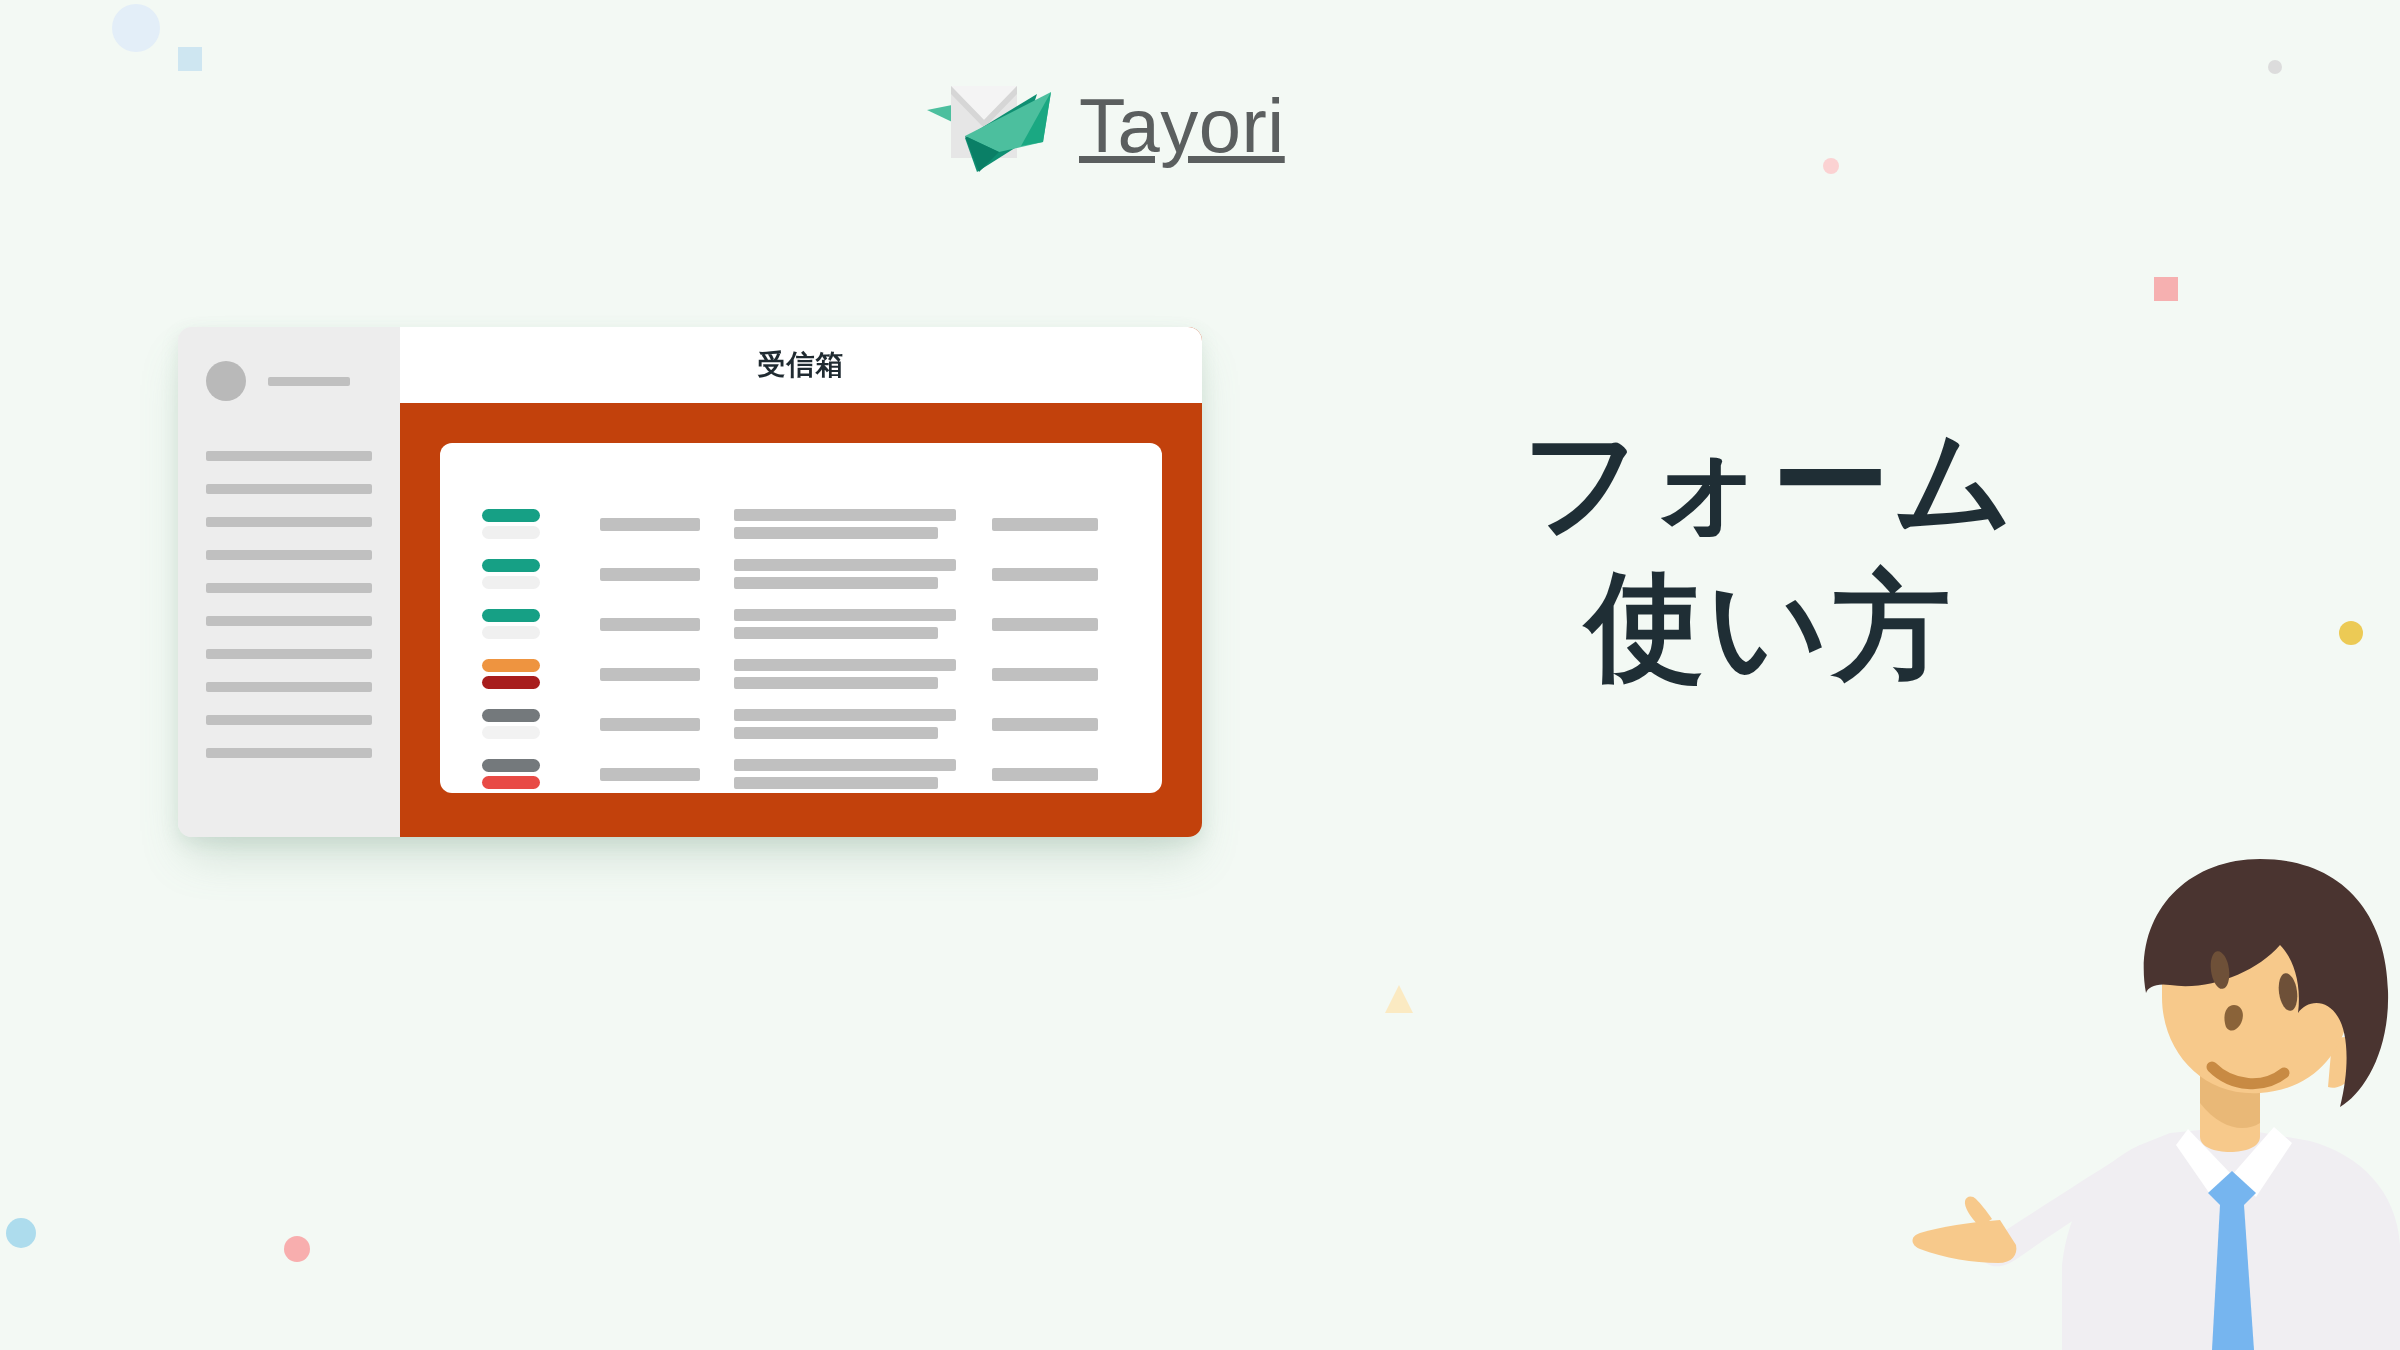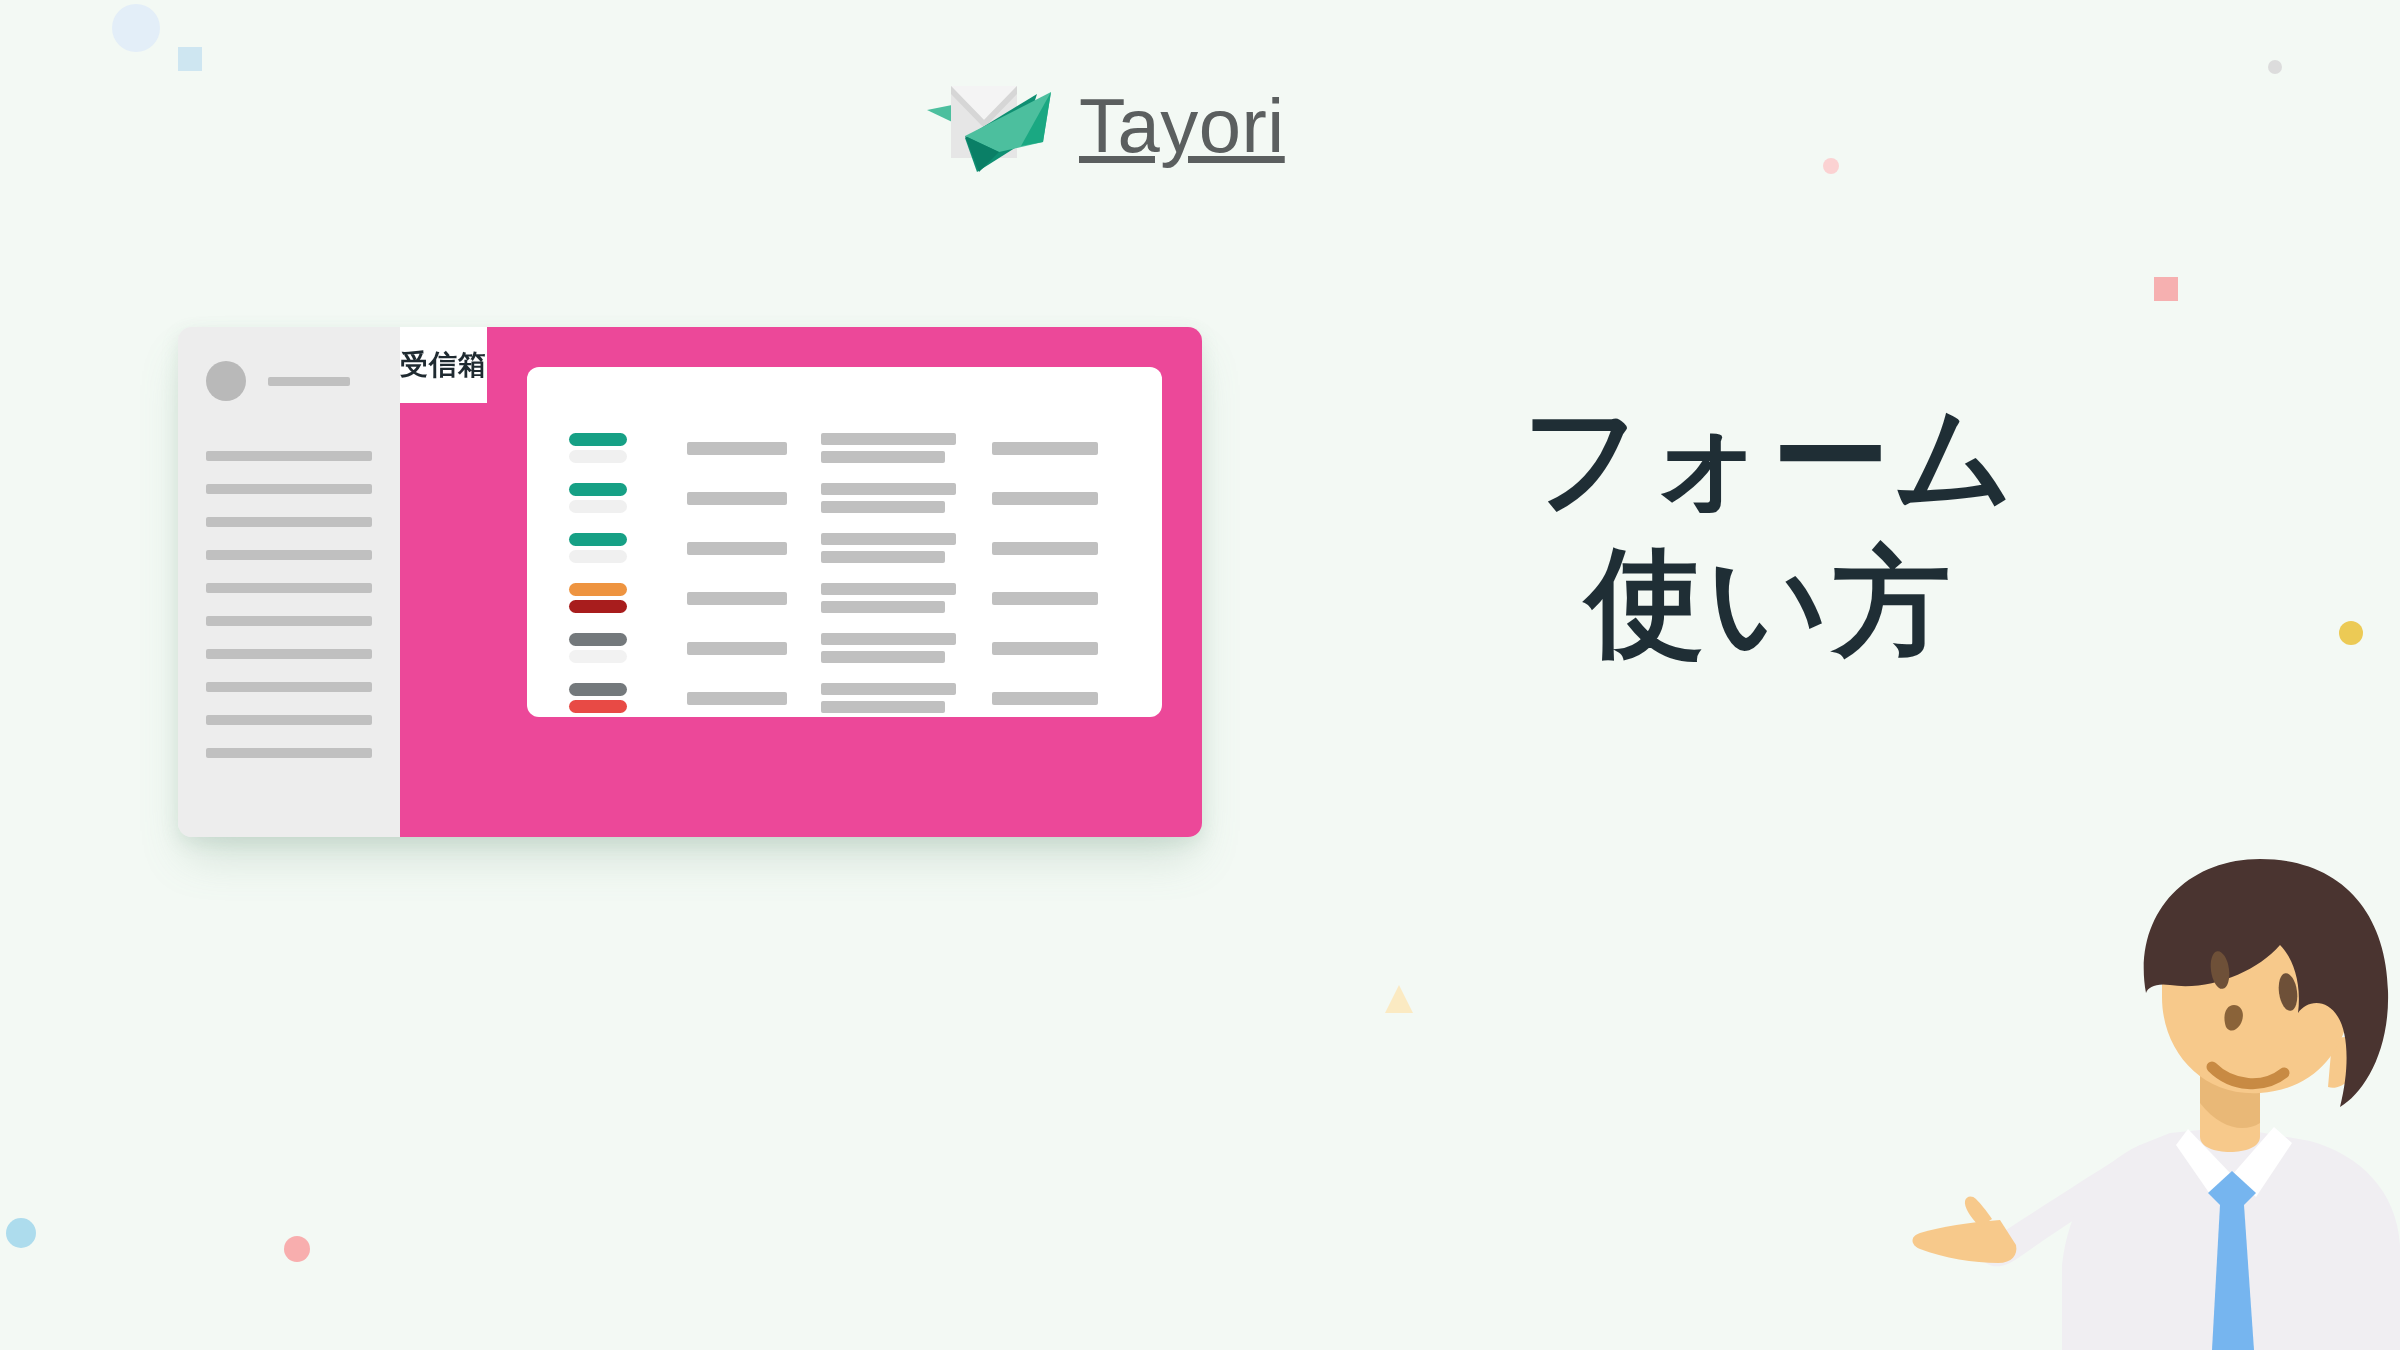--- a/index.html
+++ b/index.html
@@ -41,21 +41,21 @@
   }
   .mk-sidebar{
     width:222px; background:#ededed; flex:none;
     padding:34px 28px 0 28px;
   }
   .mk-user{ display:flex; align-items:center; gap:22px; margin-bottom:50px; }
   .mk-avatar{ width:40px; height:40px; border-radius:50%; background:#b9b9b9; flex:none; }
   .mk-userline{ height:9px; width:82px; background:#c0c0c0; border-radius:2px; }
   .mk-navline{ height:10px; background:#c0c0c0; border-radius:2px; margin-bottom:23px; }
 
-  .mk-main{ flex:1; display:flex; flex-direction:row; background:#ec4899; min-width:0; }
+  .mk-main{ flex:1; display:flex; flex-direction:column; background:#c2410c; min-width:0; }
   .mk-header{
     background:#ffffff; height:76px; flex:none;
     display:flex; align-items:center; justify-content:center;
   }
   .mk-title{ font-size:28px; font-weight:700; color:#1f2a30; letter-spacing:1px; }
   .mk-body{ flex:1; padding:40px 40px 0 40px; }
   .mk-card{
     background:#ffffff; border-radius:12px; height:350px;
     padding:56px 0 0 0;
   }
@@ -239,21 +239,21 @@
             <div class="col-d">
               <div class="bar"></div>
             </div>
           </div>
         </div>
     </div>
   </div>
 
 </div>
 
-<div class="headline" id="headline" style="color: rgb(31, 46, 53);">
+<div class="headline" id="headline" style="color: rgb(31, 46, 53); margin-top: 24px;">
     <div>フォーム</div>
     <div>使い方</div>
   </div>
 
 <svg class="character" viewBox="0 0 560 505">
 
   <path d="M300 300 C250 330 190 370 150 395 C140 402 138 412 146 418 C156 425 168 420 178 413 C214 388 266 352 312 330 Z" fill="#f0eef2"></path>
 
   <path d="M160 375 C130 377 100 382 80 388 C70 391 70 400 80 404 C104 413 134 418 158 418 C172 418 178 410 176 400 Z" fill="#f7c98b"></path>
 

